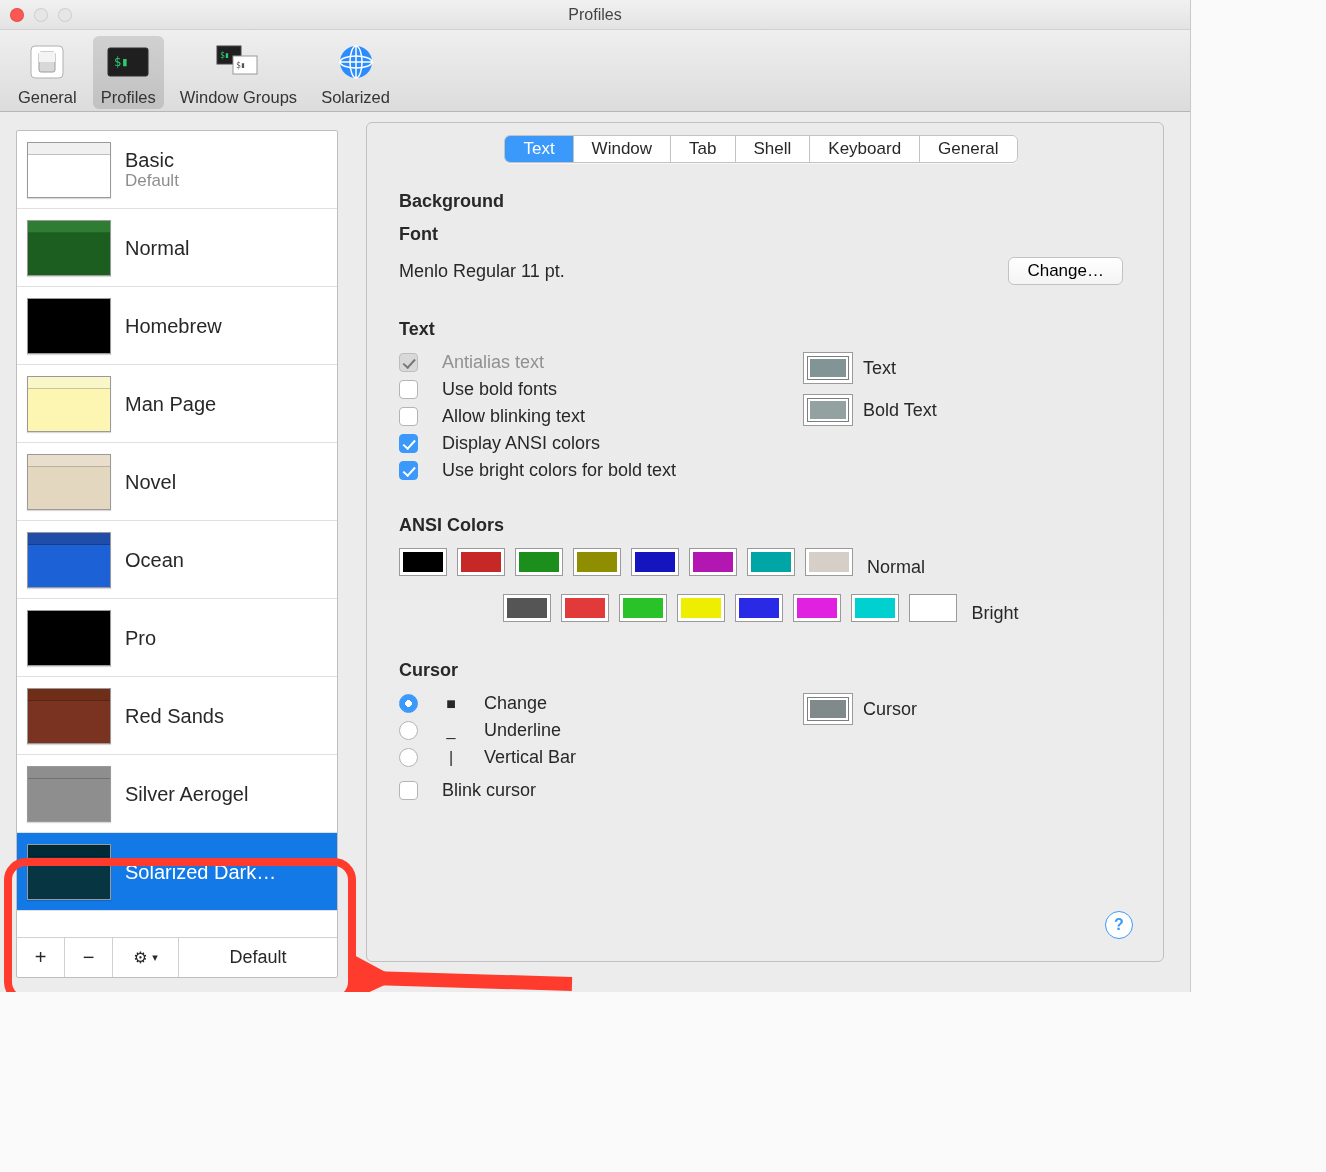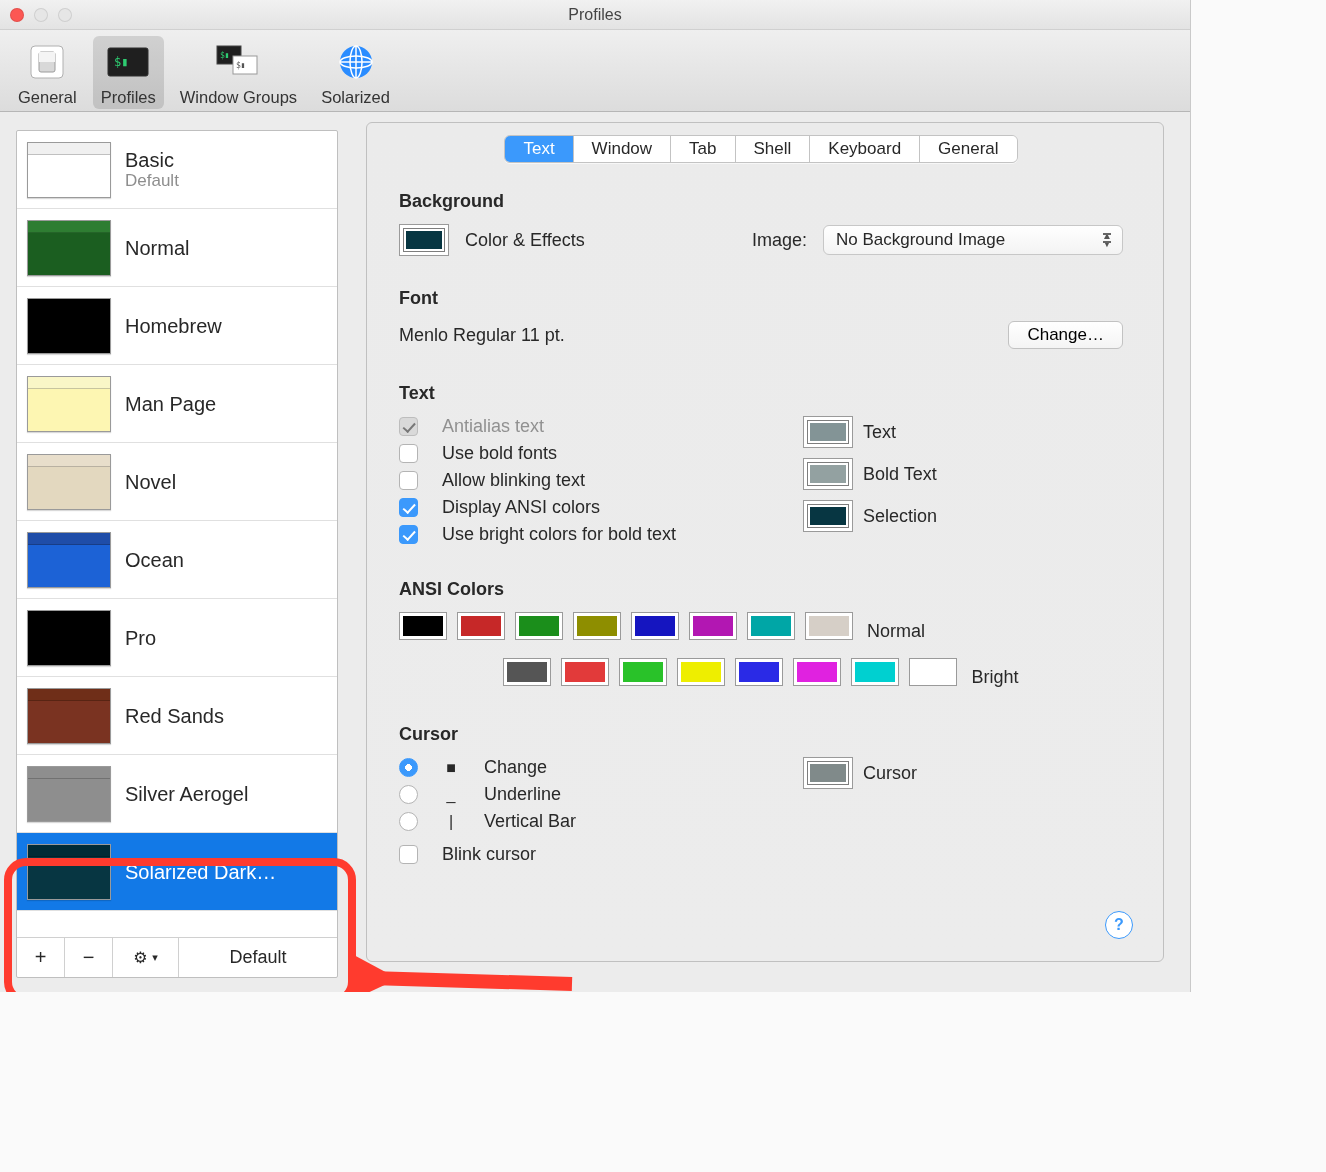--- a/index.html
+++ b/index.html
@@ -284,32 +284,20 @@
         <div class="segmented" id="segmented">
             <div class="seg active">Text</div>
             <div class="seg">Window</div>
             <div class="seg">Tab</div>
             <div class="seg">Shell</div>
             <div class="seg">Keyboard</div>
             <div class="seg">General</div>
           </div>
 
         <div class="section-h">Background</div>
-        <div class="row" style="margin-bottom:32px;">
-          <span class="swatch-frame">
-            <span class="swatch" id="bg-swatch" style="background: rgb(7, 54, 66);"></span>
-          </span>
-          <span class="label">Color &amp; Effects</span>
-          <span class="spacer"></span>
-          <span class="label">Image:</span>
-          <div class="select">
-            <span>No Background Image</span>
-            <span class="updown">▲<br>▼</span>
-          </div>
-        </div>
 
         <div class="section-h">Font</div>
         <div class="row" style="margin-bottom:34px;">
           <span class="label">Menlo Regular 11 pt.</span>
           <span class="spacer"></span>
           <button class="btn">Change…</button>
         </div>
 
         <div class="section-h">Text</div>
         <div class="two-col" style="margin-bottom:28px;">
@@ -340,26 +328,20 @@
               <span class="swatch-frame">
                   <span class="swatch" id="c-text" style="background: rgb(131, 148, 150);"></span>
                 </span>
               <span class="label">Text</span>
             </div>
             <div class="color-row">
               <span class="swatch-frame">
                   <span class="swatch" id="c-bold" style="background: rgb(147, 161, 161);"></span>
                 </span>
               <span class="label">Bold Text</span>
-            </div>
-            <div class="color-row">
-              <span class="swatch-frame">
-                  <span class="swatch" id="c-sel" style="background: rgb(7, 54, 66);"></span>
-                </span>
-              <span class="label">Selection</span>
             </div>
           </div>
         </div>
 
         <div class="section-h">ANSI Colors</div>
         <div class="row" style="gap:14px;">
           <div class="ansi-grid" id="ansi-normal">
               <span class="ansi-cell">
                 <div class="ansi-swatch" style="background:#000000"></div>
               </span>

